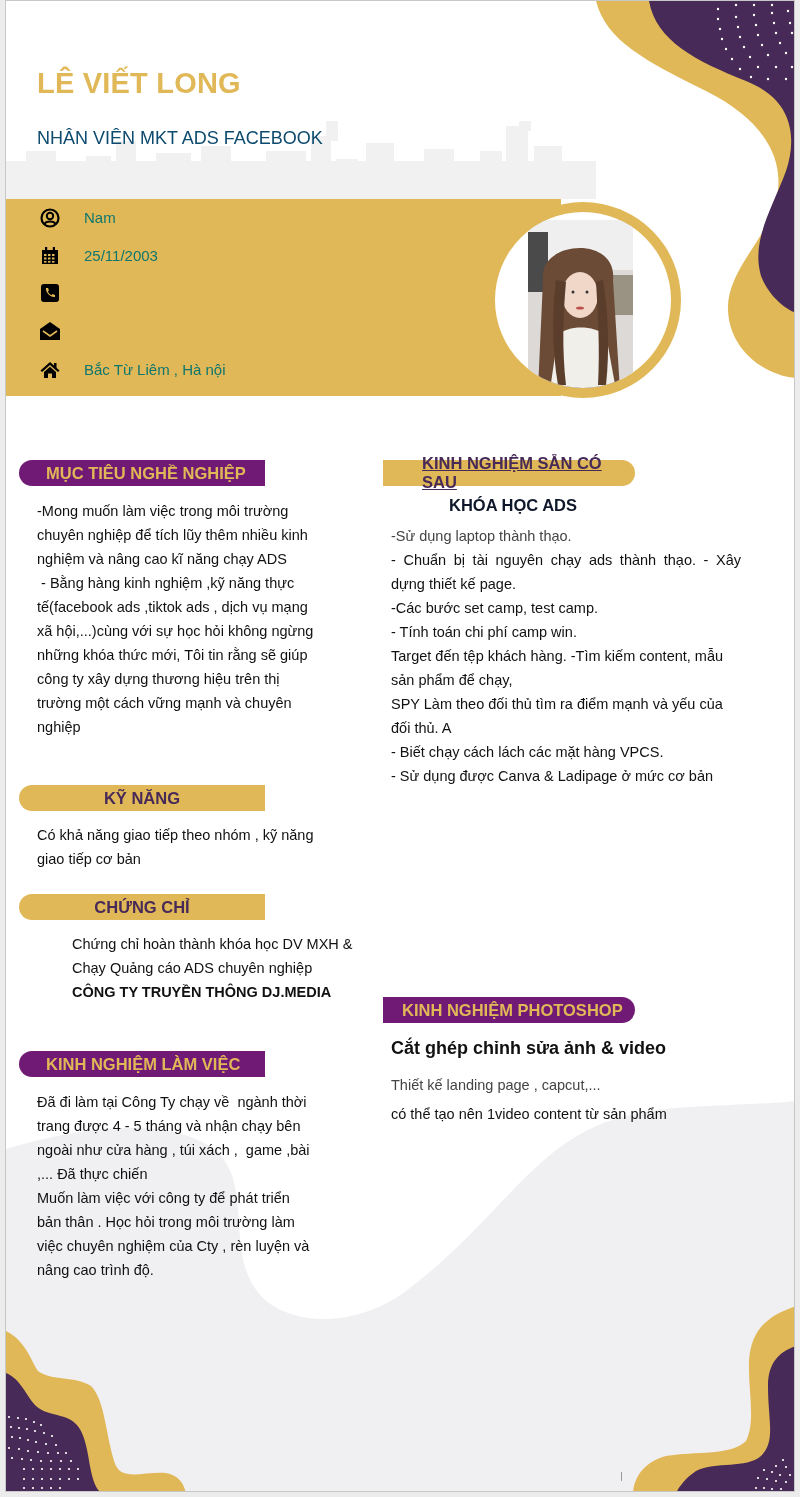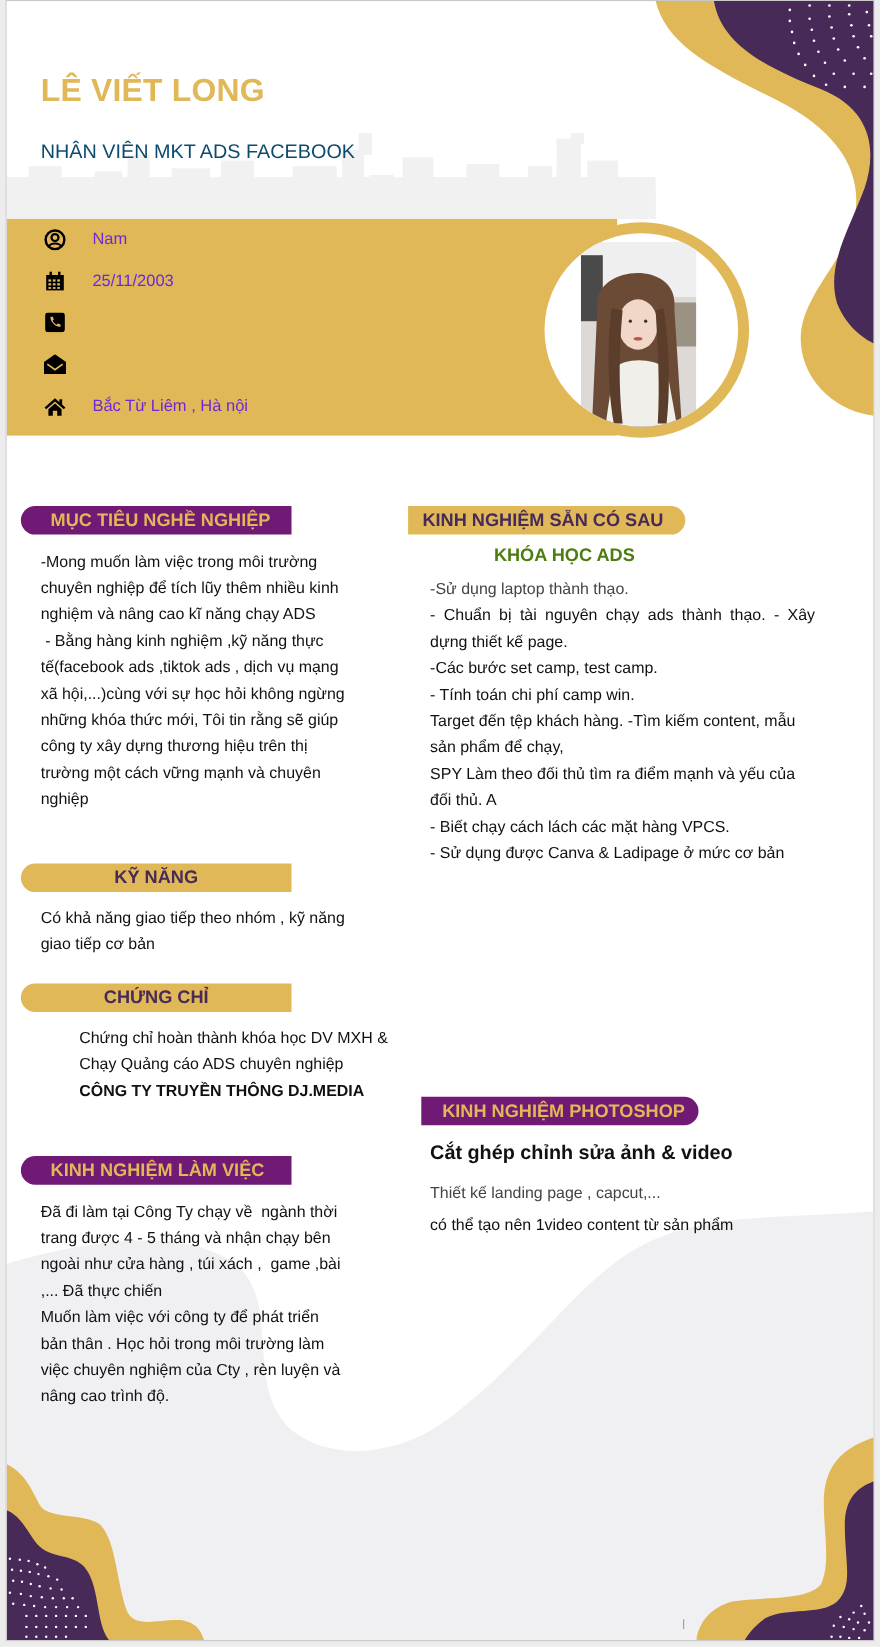--- a/index.html
+++ b/index.html
@@ -14,42 +14,42 @@
   .bg-svg { position: absolute; left: 0; top: 0; width: 790px; height: 1492px; }
   .name {
     position: absolute; left: 31px; top: 66px; color: #e1b857; font-weight: bold;
     font-size: 29px; letter-spacing: 0.2px; margin: 0;
   }
   .job {
     position: absolute; left: 31px; top: 127px; color: #0c4a6e; font-size: 18px; margin: 0;
   }
   .info-row { position: absolute; left: 33px; height: 24px; display: flex; align-items: center; }
   .info-row .ic { width: 22px; height: 22px; display: inline-flex; align-items: center; justify-content: center; }
-  .info-row .tx { position: absolute; left: 45px; top: 3px; font-size: 15px; color: #6d28d9; white-space: nowrap; }
+  .info-row .tx { position: absolute; left: 45px; top: 3px; font-size: 15px; color: #0f766e; white-space: nowrap; }
   .photo-wrap {
     position: absolute; left: 479px; top: 201px; width: 196px; height: 196px; border-radius: 50%;
     background: #e1b857; display: flex; align-items: center; justify-content: center;
   }
   .photo-inner {
     width: 176px; height: 176px; border-radius: 50%; background: #fff; overflow: hidden; position: relative;
   }
   .photo { position: absolute; left: 33px; top: 8px; width: 105px; height: 170px; }
 
   .sec-head {
     position: absolute; height: 26px; font-weight: bold; font-size: 16.5px;
     display: flex; align-items: center; box-sizing: border-box;
   }
   .sec-head.purple { background: #701a75; color: #e1b857; }
   .sec-head.gold { background: #e1b857; color: #472a57; }
   .sec-head.left-round { border-radius: 13px 0 0 13px; }
   .sec-head.right-round { border-radius: 0 13px 13px 0; }
 
   .body-text { position: absolute; font-size: 14.5px; line-height: 24px; color: #111; }
   .body-text p { margin: 0; }
-  .sub-title { position: absolute; font-weight: bold; font-size: 16.5px; color: #4d7c0f; }
+  .sub-title { position: absolute; font-weight: bold; font-size: 16.5px; color: #0f172a; }
   .justify { text-align: justify; }
   .gray { color: #444; }
   .bold { font-weight: bold; }
   .caret { position: absolute; left: 615px; top: 1471px; width: 1px; height: 9px; background: #999; }
 </style>
 </head>
 <body>
 
 <div class="page">
   <svg class="bg-svg" viewBox="0 0 790 1492" xmlns="http://www.w3.org/2000/svg">
@@ -313,21 +313,21 @@
     <p style="white-space:pre;">Đã đi làm tại Công Ty chạy về  ngành thời</p>
     <p>trang được 4 - 5 tháng và nhận chạy bên</p>
     <p style="white-space:pre;">ngoài như cửa hàng , túi xách ,  game ,bài</p>
     <p>,... Đã thực chiến</p>
     <p>Muốn làm việc với công ty để phát triển</p>
     <p>bản thân . Học hỏi trong môi trường làm</p>
     <p>việc chuyên nghiệm của Cty , rèn luyện và</p>
     <p>nâng cao trình độ.</p>
   </div>
 
-  <div class="sec-head gold right-round" style="left:365px; top:459px; width:252px; padding-left:13px;">KINH NGHIỆM SẴN CÓ SAU</div>
+  <div class="sec-head gold right-round" style="left:377px; top:459px; width:252px; padding-left:39px;text-decoration:underline;">KINH NGHIỆM SẴN CÓ SAU</div>
   <div class="sub-title" style="left:443px; top:495px;">KHÓA HỌC ADS</div>
   <div class="body-text" style="left:385px; top:523px; width:350px;">
     <p class="gray">-Sử dụng laptop thành thạo.</p>
     <p class="justify" style="text-align-last:justify;">- Chuẩn bị tài nguyên chạy ads thành thạo. - Xây</p>
     <p>dựng thiết kế page.</p>
     <p>-Các bước set camp, test camp.</p>
     <p>- Tính toán chi phí camp win.</p>
     <p>Target đến tệp khách hàng. -Tìm kiếm content, mẫu</p>
     <p>sản phẩm để chạy,</p>
     <p>SPY Làm theo đối thủ tìm ra điểm mạnh và yếu của</p>

